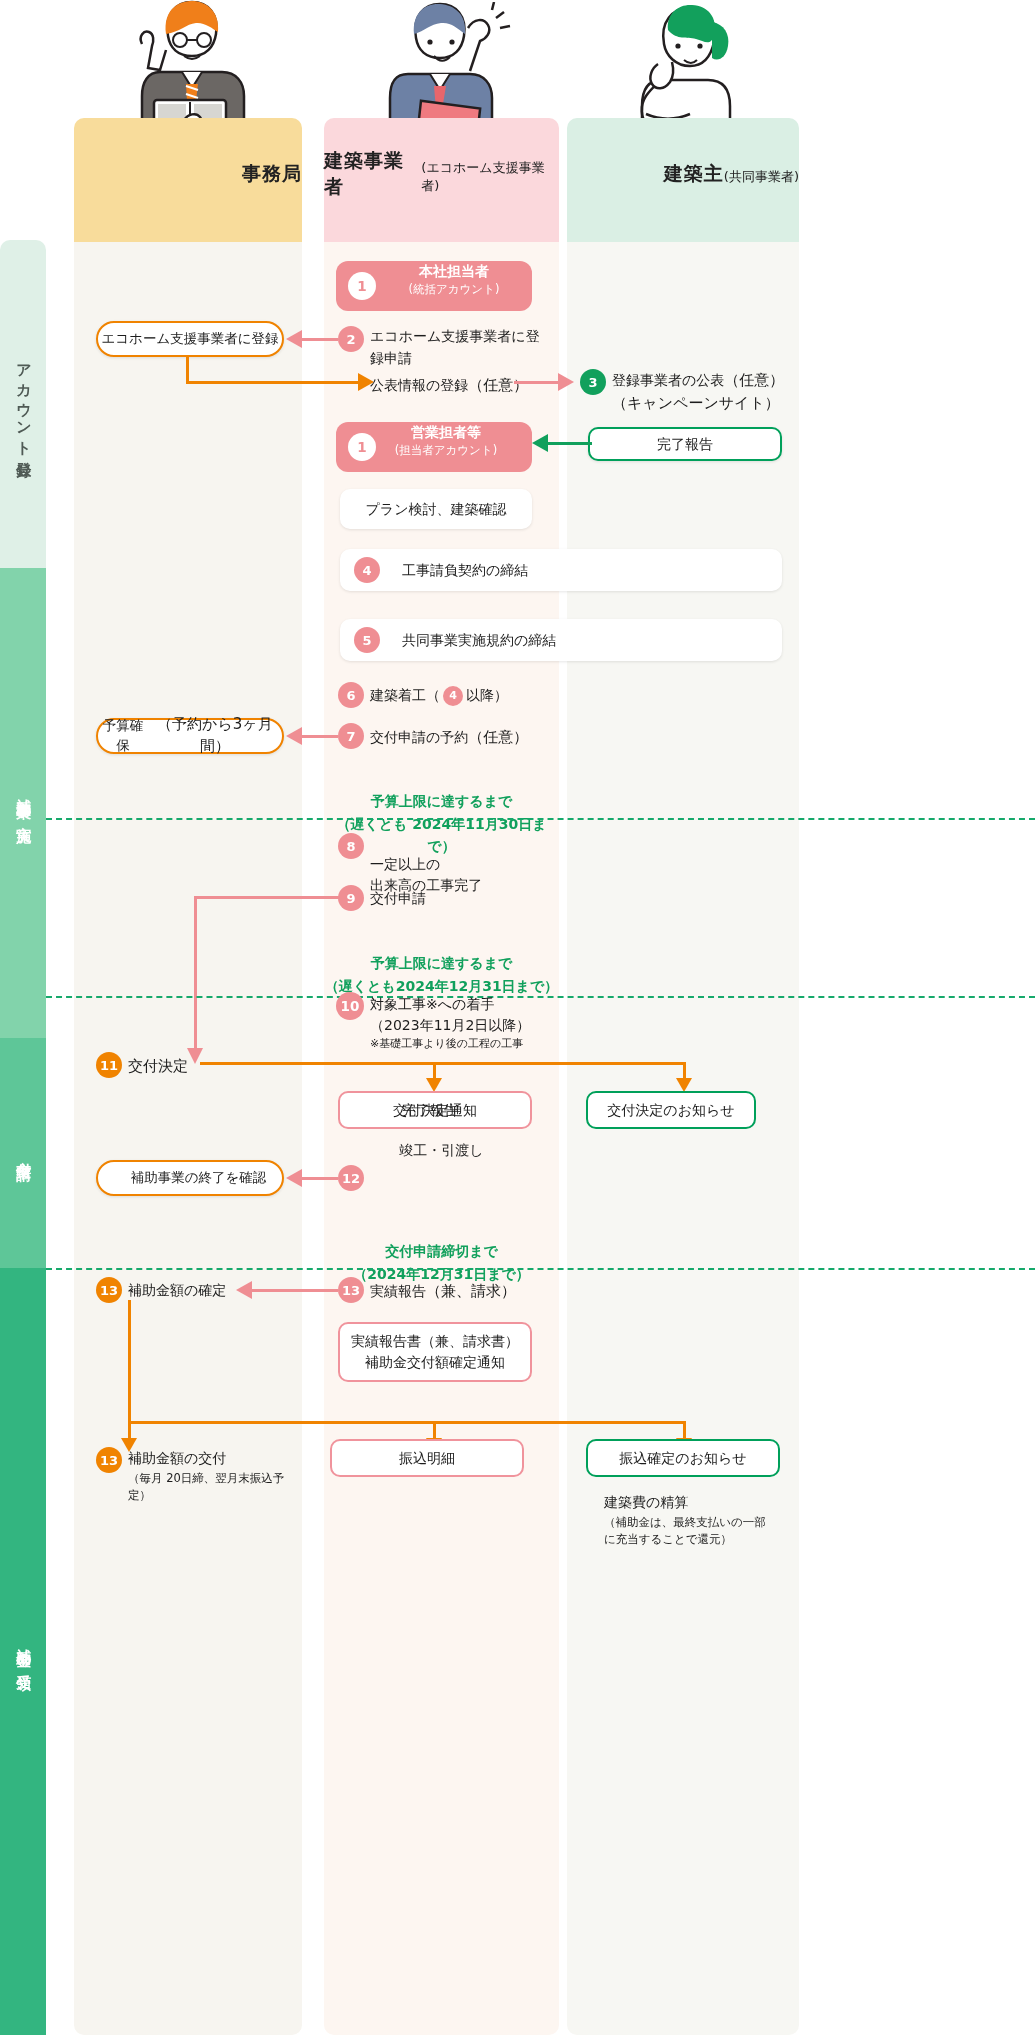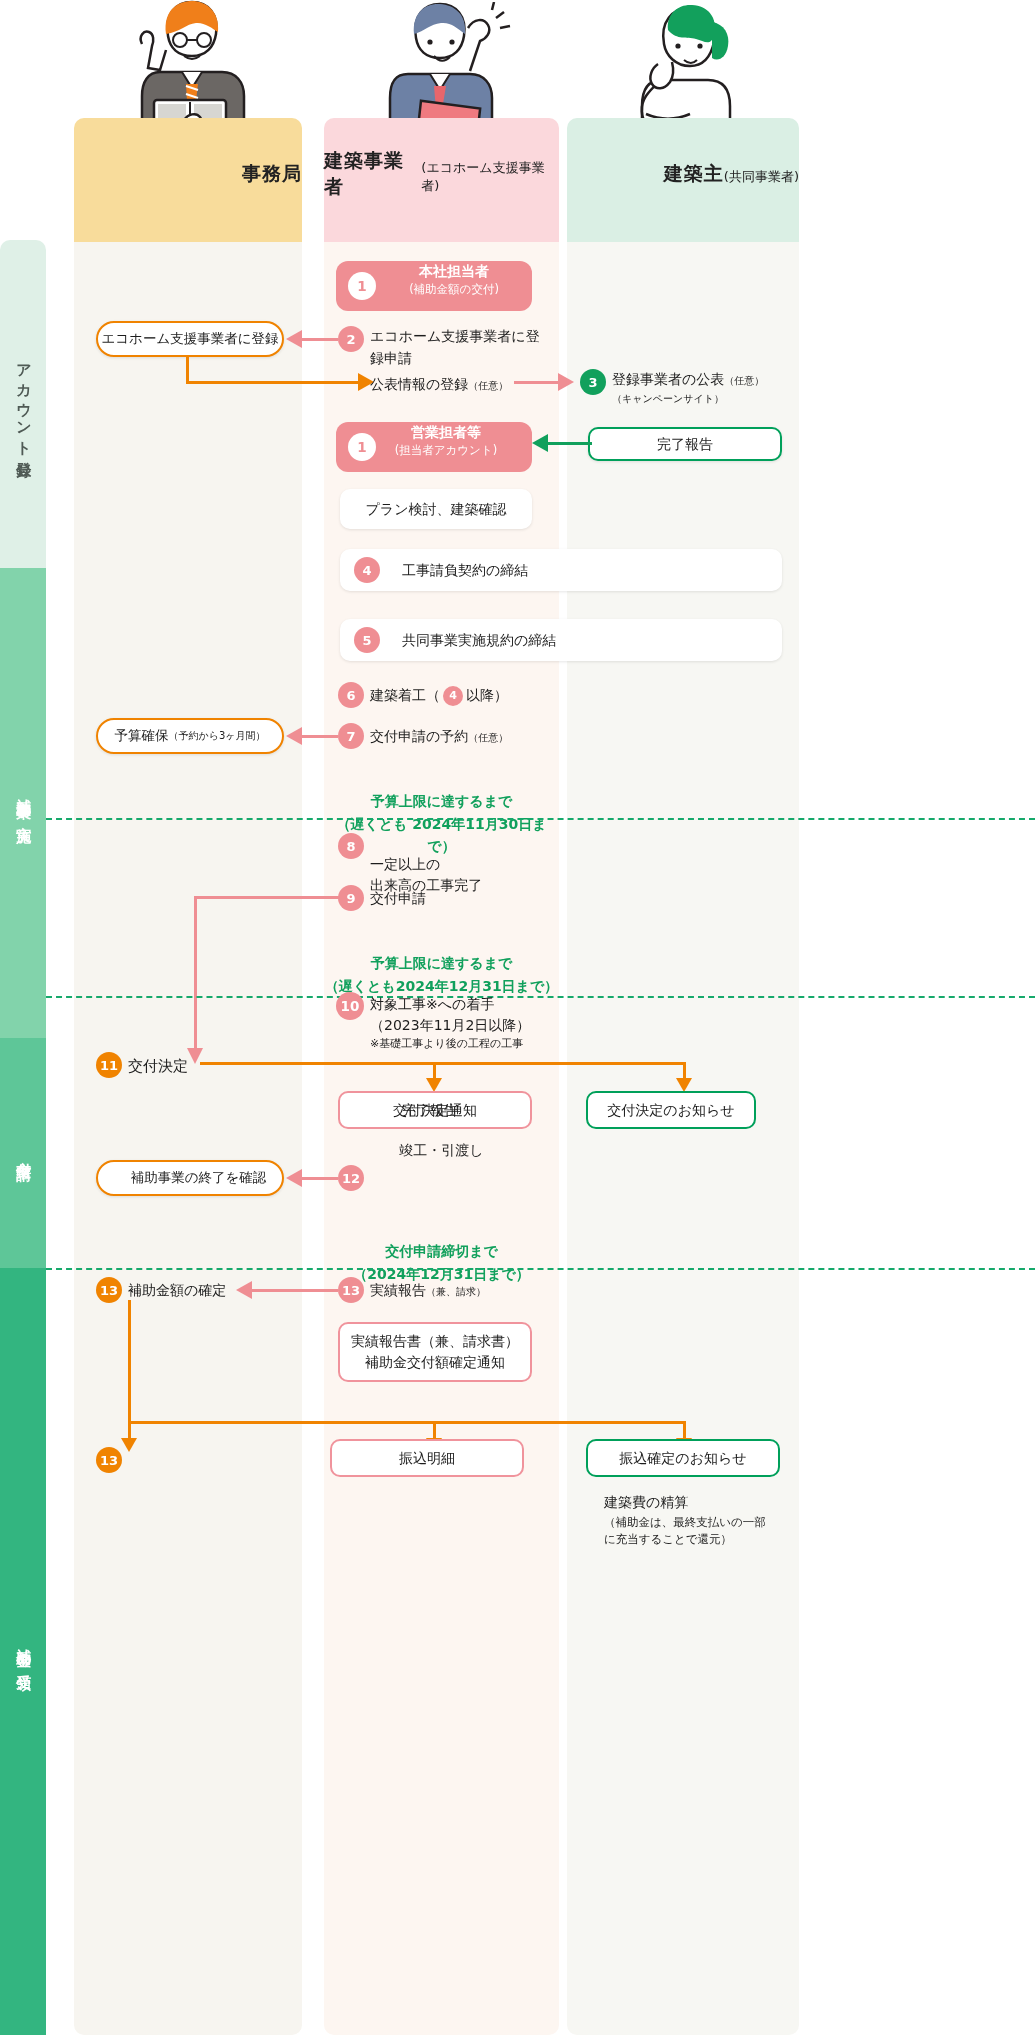--- a/index.html
+++ b/index.html
@@ -77,21 +77,21 @@
   .pill.sh { box-shadow: 0 1px 3px rgba(0,0,0,.10); }
   .pill.orange { border: 2px solid #f08300; border-radius: 22px; }
   .pill.green  { border: 2px solid #00a05a; border-radius: 10px; }
   .pill.pink   { border: 2px solid #f0939c; border-radius: 10px; }
   .pill.solidpink {
     background: #ef8e93; color: #ffffff; border-radius: 12px;
     justify-content: flex-start; padding-left: 58px; text-align: center;
   }
 
   .plain { font-size: 14px; color: #1d1d1d; line-height: 1.55; }
-  .small { font-size: 10px; color: #1d1d1d; }
+  .small { font-size: 15px; color: #1d1d1d; }
 
   
   .badge {
     position: absolute;
     width: 23px; height: 23px; border-radius: 50%;
     display: flex; align-items: center; justify-content: center;
     font-size: 12.5px; font-weight: 700; color: #ffffff;
     font-family: "DejaVu Sans", "Liberation Sans", sans-serif;
   }
   .badge.pinkb { background: #ef8e93; }
@@ -220,21 +220,21 @@
   <div class="lane laneC" style="height:1917px;">
     <div class="lane-body" style="top:124px;height:1793px;border-radius:0 0 10px 10px;"></div>
     <div class="lane-head">
       <div class="lane-title">建築主</div>
       <div class="lane-sub">(共同事業者)</div>
     </div>
   </div>
 
   <div class="node pill solidpink" style="left:336px;top:261px;width:196px;height:50px;flex-direction:column;padding-left:40px;">
     <div style="font-size:14px;font-weight:700;">本社担当者</div>
-    <div style="font-size:11.5px;">(補助金額の交付)</div>
+    <div style="font-size:11.5px;">(統括アカウント)</div>
   </div>
   <div class="badge whiteb b28" style="left:348px;top:272px;">
     <span>1</span>
   </div>
 
   <div class="node pill orange sh" style="left:96px;top:321px;width:188px;height:36px;">
     <span style="font-size:13.5px;">エコホーム支援事業者に登録</span>
   </div>
   <div class="hline pinkc" style="left:302px;top:338px;width:36px;"></div>
   <div class="arrow arr-left pinkc" style="left:286px;top:330px;border-right:16px solid #ef8e93;background:none;"></div>
@@ -427,20 +427,25 @@
   <div class="vline orangec" style="left:128px;top:1421px;height:20px;"></div>
   <div class="arrow arr-down" style="left:121px;top:1438px;border-top:14px solid #f08300;"></div>
   <div class="vline orangec" style="left:433px;top:1421px;height:20px;"></div>
   <div class="arrow arr-down" style="left:426px;top:1438px;border-top:14px solid #f08300;"></div>
   <div class="vline orangec" style="left:683px;top:1421px;height:20px;"></div>
   <div class="arrow arr-down" style="left:676px;top:1438px;border-top:14px solid #f08300;"></div>
 
   <div class="badge orangeb b26" style="left:96px;top:1447px;">
     <span>13</span>
   </div>
+  <div class="node plain" style="left:128px;top:1448px;width:180px;">
+    <div>補助金額の交付</div>
+    <div style="font-size:11.5px;white-space:pre-line;line-height:1.5;">（毎月 20日締、翌月末振込予
+定）</div>
+  </div>
 
   <div class="node pill pink" style="left:330px;top:1439px;width:194px;height:38px;">
     <span>振込明細</span>
   </div>
   <div class="node pill green" style="left:586px;top:1439px;width:194px;height:38px;">
     <span>振込確定のお知らせ</span>
   </div>
 
   <div class="node plain" style="left:604px;top:1492px;width:200px;">
     <div>建築費の精算</div>

